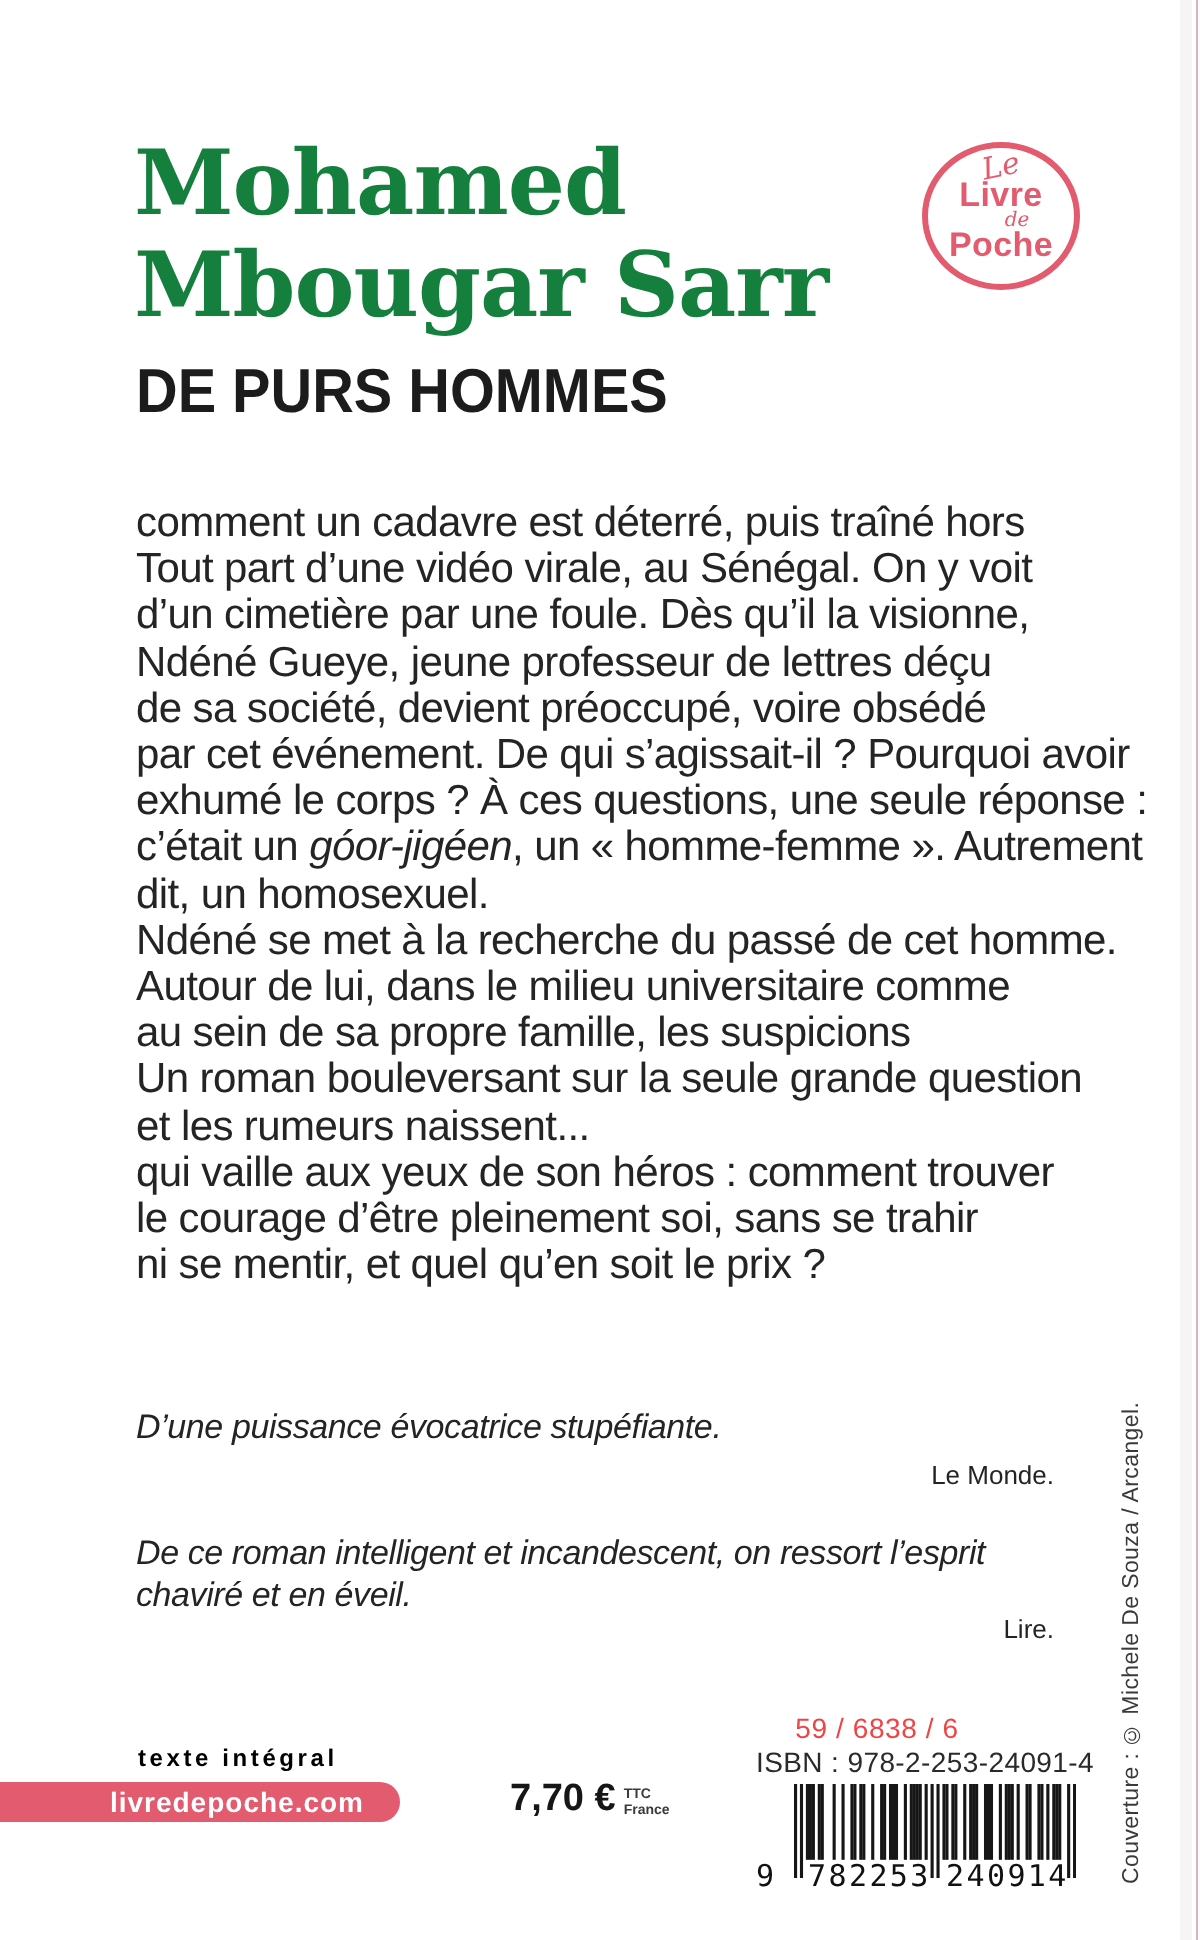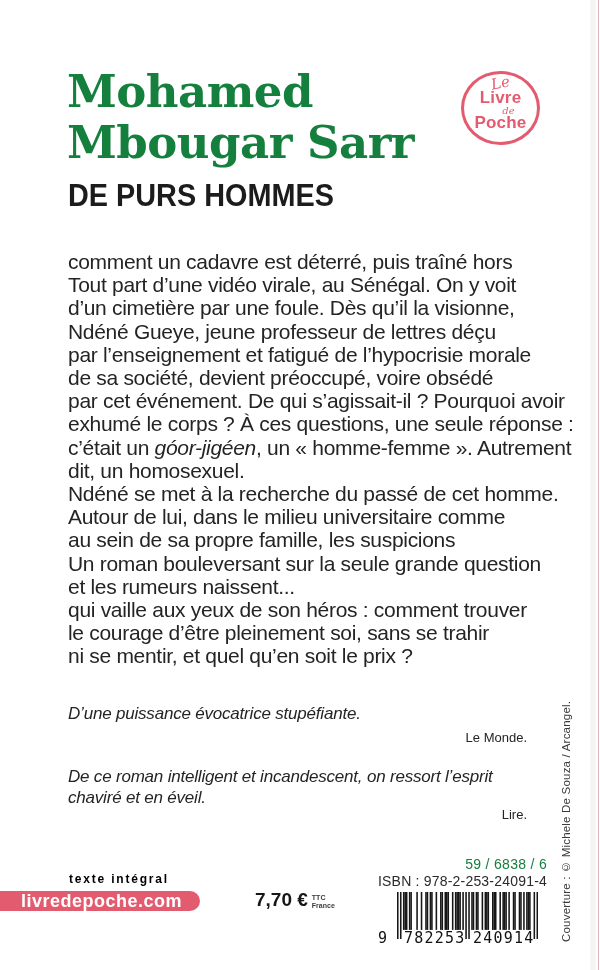--- a/index.html
+++ b/index.html
@@ -32,29 +32,29 @@
   .q1{top:703px;} .q2{top:766px;}
   .source{position:absolute;left:68px;width:459px;text-align:right;font-size:13px;color:#242424;}
   .src1{top:730px;} .src2{top:807px;}
 
   
   .texte-integral{position:absolute;left:69px;top:872px;font-size:12px;font-weight:700;
                   letter-spacing:1.8px;color:#000000;white-space:nowrap;}
   .site-pill{position:absolute;left:-8px;top:891px;width:208px;height:20px;
              border-radius:0 11px 11px 0;display:flex;align-items:center;justify-content:flex-end;
              padding-right:18px;box-sizing:border-box;}
-  .site-pill span{color:#fff;font-weight:700;font-size:18px;letter-spacing:.5px;white-space:nowrap;}
+  .site-pill span{color:#fff;font-weight:700;font-size:14px;letter-spacing:.5px;white-space:nowrap;}
   .price{position:absolute;left:255px;top:889px;font-size:19px;font-weight:700;color:#161616;
          white-space:nowrap;}
   .price-note{display:inline-flex;flex-direction:column;font-size:7px;line-height:7.5px;
               font-weight:700;color:#3a3a3a;margin-left:4px;vertical-align:6px;letter-spacing:0;}
 
   
-  .print-code{position:absolute;left:330px;top:856px;width:217px;text-align:right;
-              font-size:14px;color:#15803d;letter-spacing:.3px;}
+  .print-code{position:absolute;left:330px;top:856px;width:217px;text-align:center;
+              font-size:14px;color:#ef4444;letter-spacing:.3px;}
   .isbn{position:absolute;left:330px;top:873px;width:217px;text-align:right;
         font-size:14px;color:#2a2a2a;letter-spacing:.2px;}
   .barcode-svg{position:absolute;left:397px;top:892px;width:141px;height:47px;}
   .bc-digit{position:absolute;top:929px;font-family:"DejaVu Sans Mono",monospace;
             font-size:15px;color:#111;letter-spacing:1.2px;white-space:nowrap;}
   .bc-first{left:378px;letter-spacing:0;}
   .bc-left{left:404px;}
   .bc-right{left:473px;}
 
   
@@ -83,21 +83,20 @@
     <div class="logo-poche">Poche</div>
   </div>
 
   <h1 class="title">DE PURS HOMMES</h1>
 
   <main class="synopsis">
       <div class="body-line"><span>comment un cadavre est déterré, puis traîné hors</span></div>
       <div class="body-line"><span>Tout part d’une vidéo virale, au Sénégal. On y voit</span></div>
       <div class="body-line"><span>d’un cimetière par une foule. Dès qu’il la visionne,</span></div>
       <div class="body-line"><span>Ndéné Gueye, jeune professeur de lettres déçu</span></div>
-      <div class="body-line"><span>par l’enseignement et fatigué de l’hypocrisie morale</span></div>
       <div class="body-line"><span>de sa société, devient préoccupé, voire obsédé</span></div>
       <div class="body-line"><span>par cet événement. De qui s’agissait-il ? Pourquoi avoir</span></div>
       <div class="body-line"><span>exhumé le corps ? À ces questions, une seule réponse :</span></div>
       <div class="body-line"><span>c’était un </span><span class="it">góor-jigéen</span><span>, un « homme-femme ». Autrement</span></div>
       <div class="body-line"><span>dit, un homosexuel.</span></div>
       <div class="body-line"><span>Ndéné se met à la recherche du passé de cet homme.</span></div>
       <div class="body-line"><span>Autour de lui, dans le milieu universitaire comme</span></div>
       <div class="body-line"><span>au sein de sa propre famille, les suspicions</span></div>
       <div class="body-line"><span>Un roman bouleversant sur la seule grande question</span></div>
       <div class="body-line"><span>et les rumeurs naissent...</span></div>

